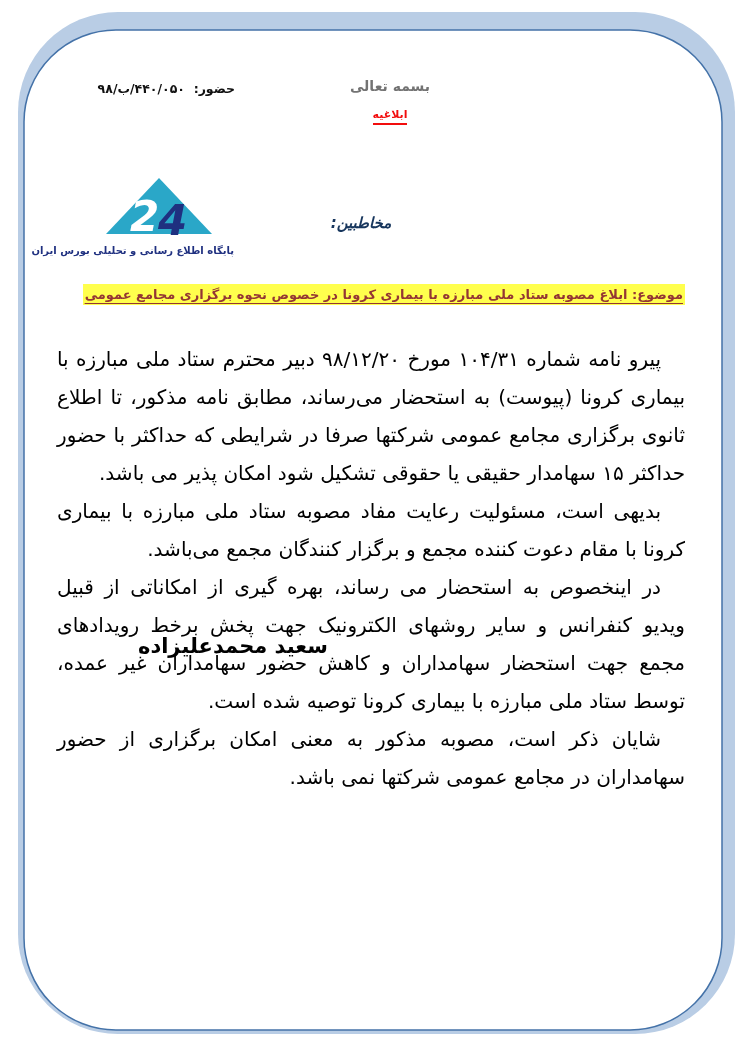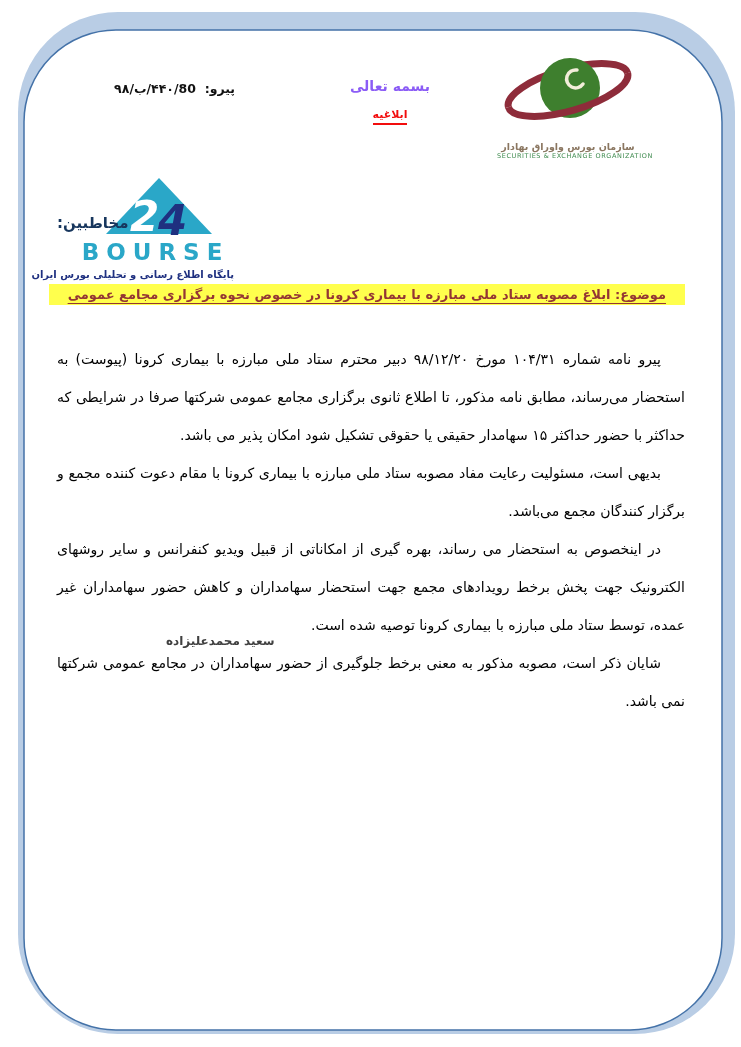--- a/index.html
+++ b/index.html
@@ -17,21 +17,21 @@
   .ref-block {
     position: absolute; left: 85px; top: 70px; width: 150px;
     direction: rtl; text-align: right;
     font-size: 12.5px; font-weight: bold; color: #111;
   }
   .ref-line { line-height: 38px; white-space: nowrap; }
   .center-head {
     position: absolute; left: 325px; top: 76px; width: 130px;
     text-align: center;
   }
-  .basmala { font-size: 14px; font-weight: bold; color: #8b5cf6; line-height: 20px; }
+  .basmala { font-size: 14px; font-weight: bold; color: #737373; line-height: 20px; }
   .notice-type {
     display: inline-block; margin-top: 12px;
     font-size: 11px; font-weight: bold; color: #f20d0d;
     border-bottom: 2px solid #f20d0d; padding-bottom: 2px;
   }
 
   
   .org-logo { position: absolute; left: 497px; top: 44px; width: 142px; text-align: center; }
   .org-name-fa { font-size: 9.5px; font-weight: bold; color: #8a7660; margin-top: 1px; white-space: nowrap; }
   .org-name-en { font-size: 6.5px; color: #3f8b4f; letter-spacing: 0.6px; white-space: nowrap; }
@@ -48,104 +48,89 @@
   }
 
   
   .watermark { position: absolute; left: 84px; top: 176px; width: 150px; text-align: center; }
   .wm-brand { font-size: 23px; font-weight: bold; color: #2aa7c8; letter-spacing: 7px; line-height: 24px; margin-left: -7px; }
   .wm-tagline { font-size: 10px; font-weight: bold; color: #1f3080; direction: rtl; margin-top: 5px; white-space: nowrap; }
 
   
   .recipients {
     position: absolute; left: 57px; top: 208px; width: 628px;
-    direction: rtl; text-align: left; color: #17365d; font-weight: bold;
+    direction: rtl; text-align: center; color: #17365d; font-weight: bold; font-style: italic;
   }
   .recipients-label { font-size: 15px; line-height: 30px; padding-right: 20px; }
   .recipients-value { font-size: 15px; line-height: 32px; padding-right: 8px; white-space: nowrap; }
 
   
   .subject-row { position: absolute; left: 57px; top: 284px; width: 628px; direction: rtl; text-align: right; }
   .subject-text {
     background: #ffff4d; color: #943634; font-weight: bold; font-size: 13px;
     text-decoration: underline; text-underline-offset: 4px;
-    padding: 3px 19px; white-space: nowrap;
+    padding: 3px 2px; white-space: nowrap;
   }
 
   
   .body-text {
     position: absolute; left: 57px; top: 340px; width: 628px;
     direction: rtl; text-align: justify;
-    font-size: 14px; line-height: 38px; color: #000;
+    font-size: 20px; line-height: 38px; color: #000;
   }
   .body-text p { margin: 0; text-indent: 24px; }
 
   .signature {
     position: absolute; left: 138px; top: 634px;
-    font-size: 12px; font-weight: bold; color: #404040; direction: rtl; white-space: nowrap; margin-left: 28px;
+    font-size: 21px; font-weight: bold; color: #000000; direction: rtl; white-space: nowrap;
   }
 </style>
 </head>
 <body>
 
 <div class="page">
 
   <svg class="border-svg" width="741" height="1047" viewBox="0 0 741 1047">
     <rect x="18" y="12" width="717" height="1022" rx="100" ry="100" fill="#B9CDE5"></rect>
     <rect x="24" y="30" width="698" height="1000" rx="92" ry="92" fill="#ffffff" stroke="#4472A8" stroke-width="1.5"></rect>
   </svg>
 
   <div class="ref-block">
     <div class="ref-line">
-      <span>پیرو:</span>&nbsp;
-      <span>۴۴۰/80/ب/۹۸</span>
+      <span>حضور:</span>&nbsp;
+      <span>۴۴۰/۰۵۰/ب/۹۸</span>
     </div>
   </div>
 
   <div class="center-head">
     <div class="basmala">بسمه تعالی</div>
     <span class="notice-type">ابلاغیه</span>
   </div>
 
-  <div class="org-logo">
-    <svg width="142" height="92" viewBox="0 0 142 92">
-      <g transform="rotate(-16 71 46)">
-        <path d="M 9 46 A 62 21 0 0 1 133 46" fill="none" stroke="#8E2C3A" stroke-width="7"></path>
-      </g>
-      <circle cx="73" cy="44" r="30" fill="#3E7F2E"></circle>
-      <path d="M 80 26 a 9 9 0 1 0 6 14" fill="none" stroke="#f3eeda" stroke-width="3.5" stroke-linecap="round"></path>
-      <g transform="rotate(-16 71 46)">
-        <path d="M 9 46 A 62 21 0 0 0 133 46" fill="none" stroke="#8E2C3A" stroke-width="7"></path>
-      </g>
-    </svg>
-    <div class="org-name-fa">سازمان بورس واوراق بهادار</div>
-    <div class="org-name-en">SECURITIES &amp; EXCHANGE ORGANIZATION</div>
-  </div>
 
 
   <div class="watermark">
     <svg width="110" height="60" viewBox="0 0 110 60">
       <polygon points="55,2 108,58 2,58" fill="#2AA7C8"></polygon>
       <text x="26" y="55" font-size="42" font-weight="bold" font-style="italic" fill="#ffffff">2</text>
       <text x="54" y="59" font-size="42" font-weight="bold" font-style="italic" fill="#1F3080">4</text>
     </svg>
-    <div class="wm-brand">BOURSE</div>
     <div class="wm-tagline">پایگاه اطلاع رسانی و تحلیلی بورس ایران</div>
   </div>
 
   <div class="recipients">
     <div class="recipients-label">مخاطبین:</div>
   </div>
 
   <div class="subject-row">
     <span class="subject-text">موضوع: ابلاغ مصوبه ستاد ملی مبارزه با بیماری کرونا در خصوص نحوه برگزاری مجامع عمومی</span>
   </div>
 
   <div class="body-text">
     <p>پیرو نامه شماره ۱۰۴/۳۱ مورخ ۹۸/۱۲/۲۰ دبیر محترم ستاد ملی مبارزه با بیماری کرونا (پیوست) به استحضار می‌رساند، مطابق نامه مذکور، تا اطلاع ثانوی برگزاری مجامع عمومی شرکتها صرفا در شرایطی که حداکثر با حضور حداکثر ۱۵ سهامدار حقیقی یا حقوقی تشکیل شود امکان پذیر می باشد.</p>
     <p>بدیهی است، مسئولیت رعایت مفاد مصوبه ستاد ملی مبارزه با بیماری کرونا با مقام دعوت کننده مجمع و برگزار کنندگان مجمع می‌باشد.</p>
     <p>در اینخصوص به استحضار می رساند، بهره گیری از امکاناتی از قبیل ویدیو کنفرانس و سایر روشهای الکترونیک جهت پخش برخط رویدادهای مجمع جهت استحضار سهامداران و کاهش حضور سهامداران غیر عمده، توسط ستاد ملی مبارزه با بیماری کرونا توصیه شده است.</p>
-    <p>شایان ذکر است، مصوبه مذکور به معنی برخط جلوگیری از حضور سهامداران در مجامع عمومی شرکتها نمی باشد.</p>
+    <p>شایان ذکر است، مصوبه مذکور به معنی امکان برگزاری از حضور سهامداران در مجامع عمومی شرکتها نمی باشد.</p>
   </div>
 
   <div class="signature">سعید محمدعلیزاده</div>
 
 </div>
 
 </body></html>

